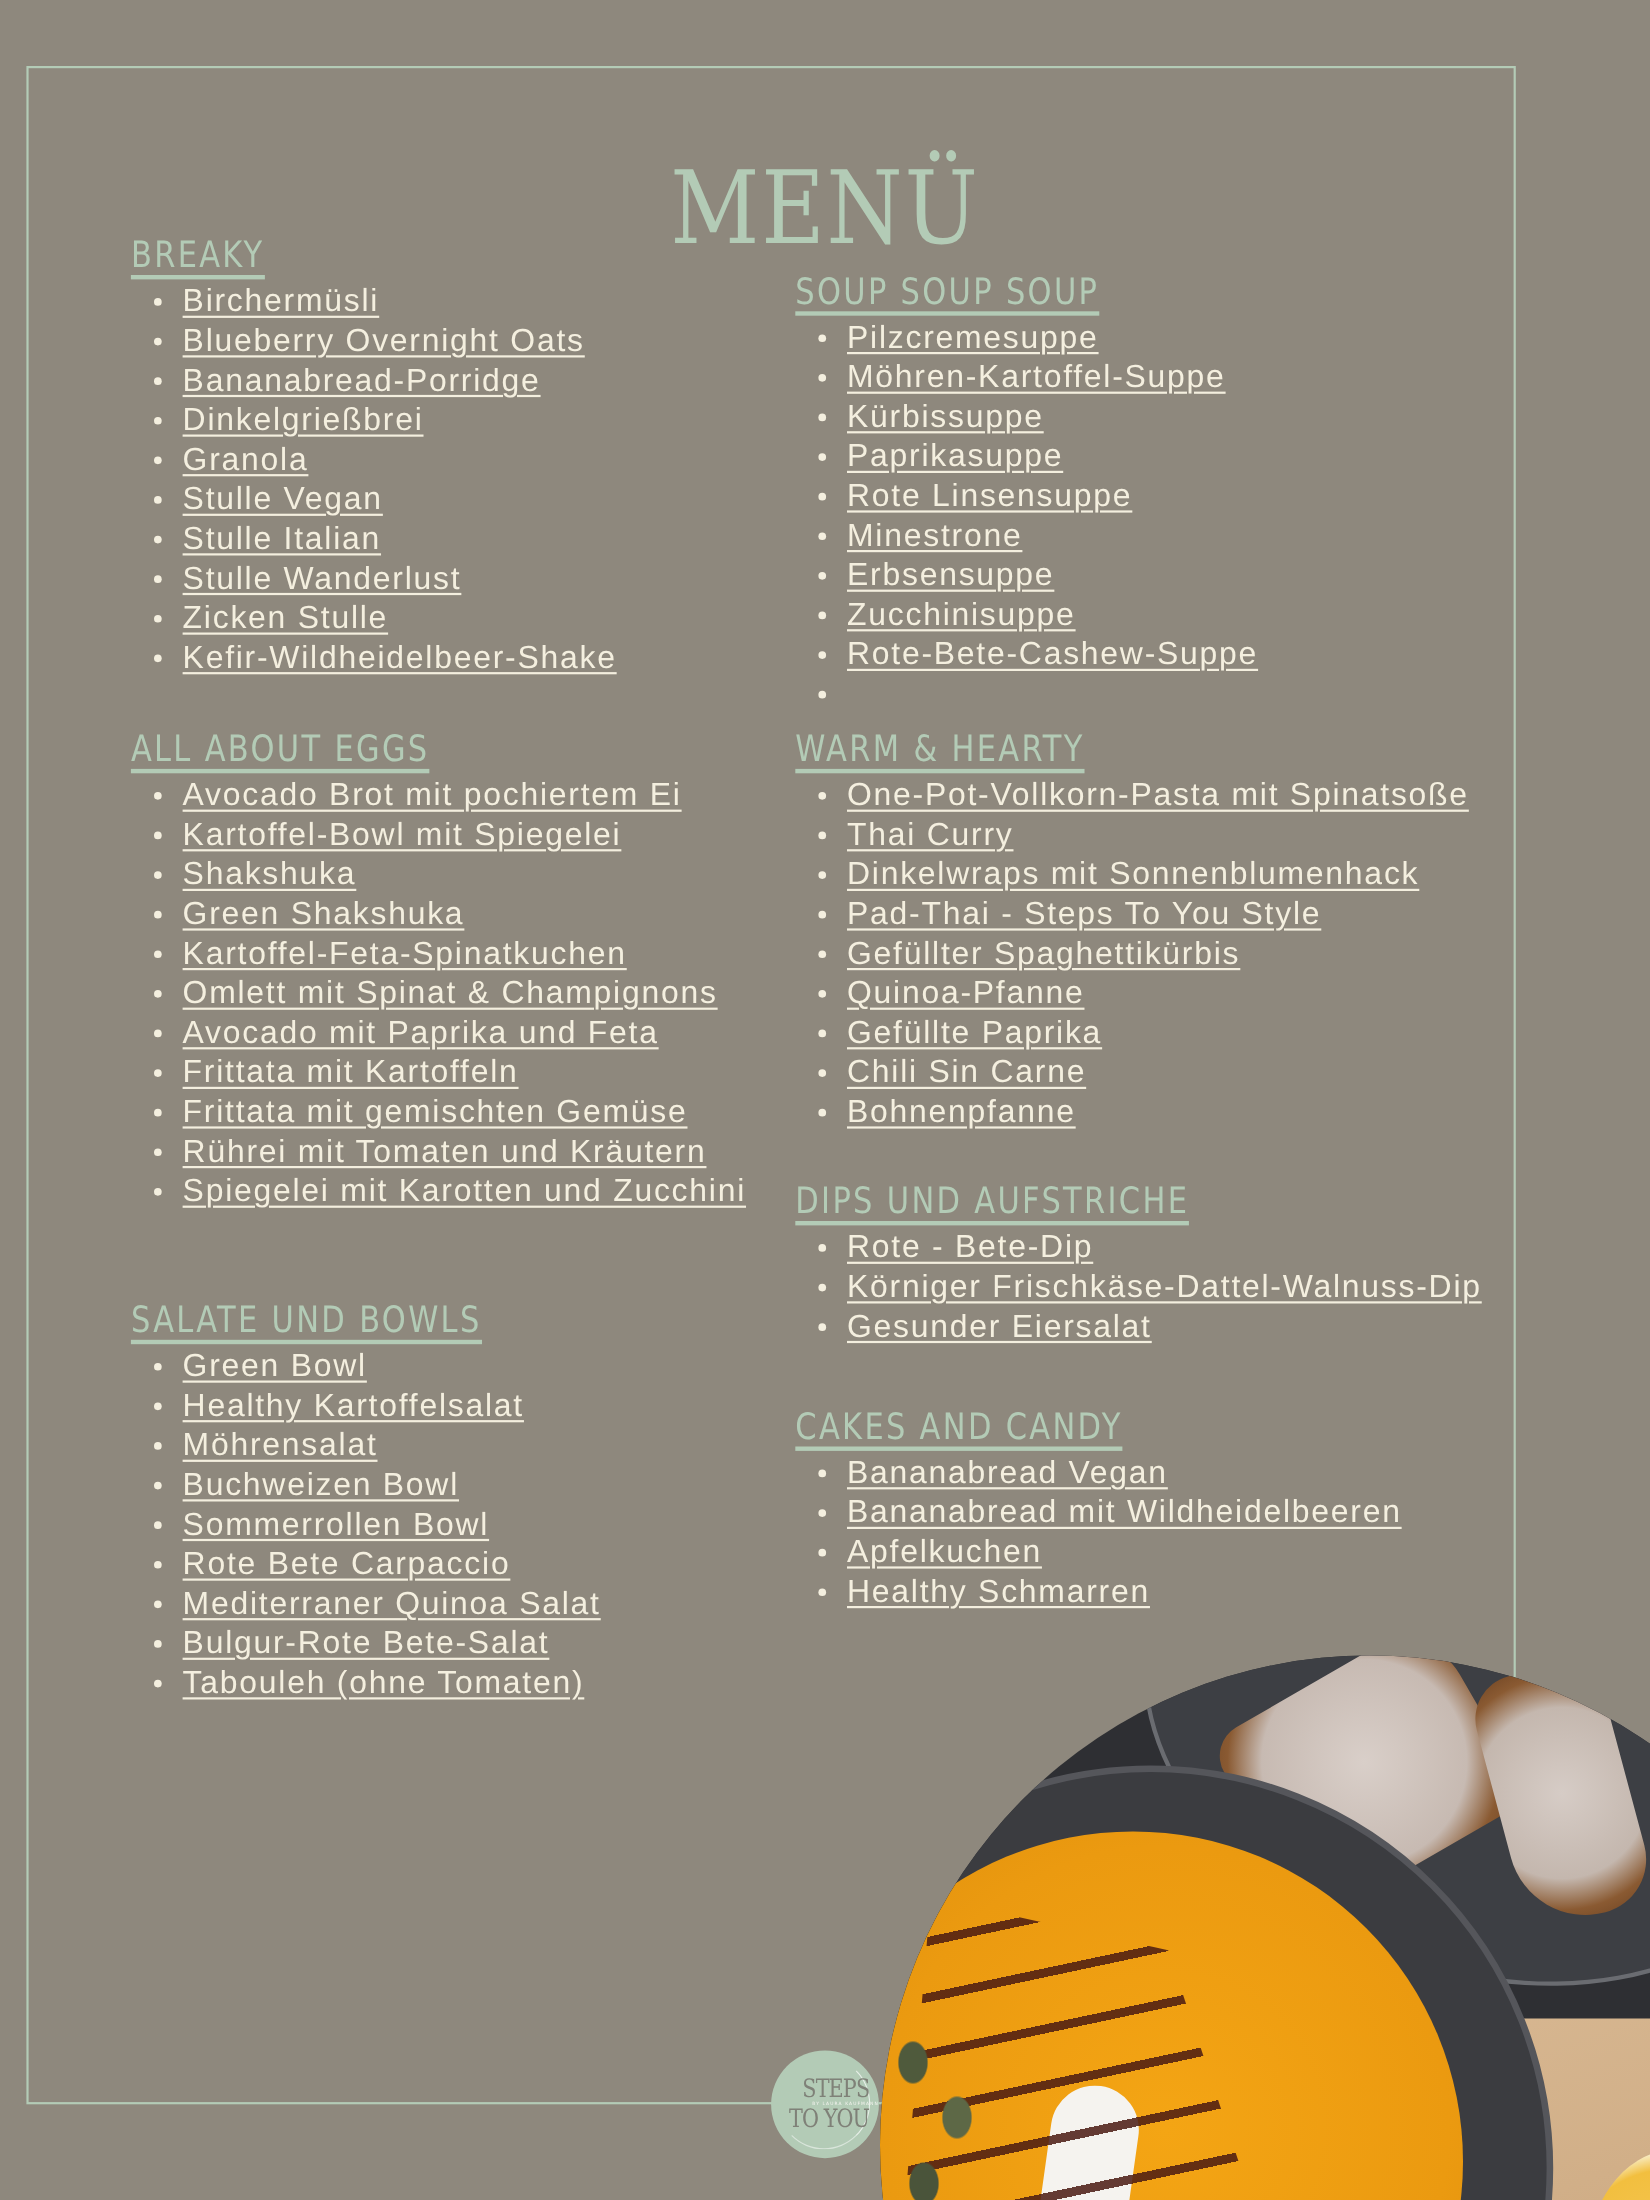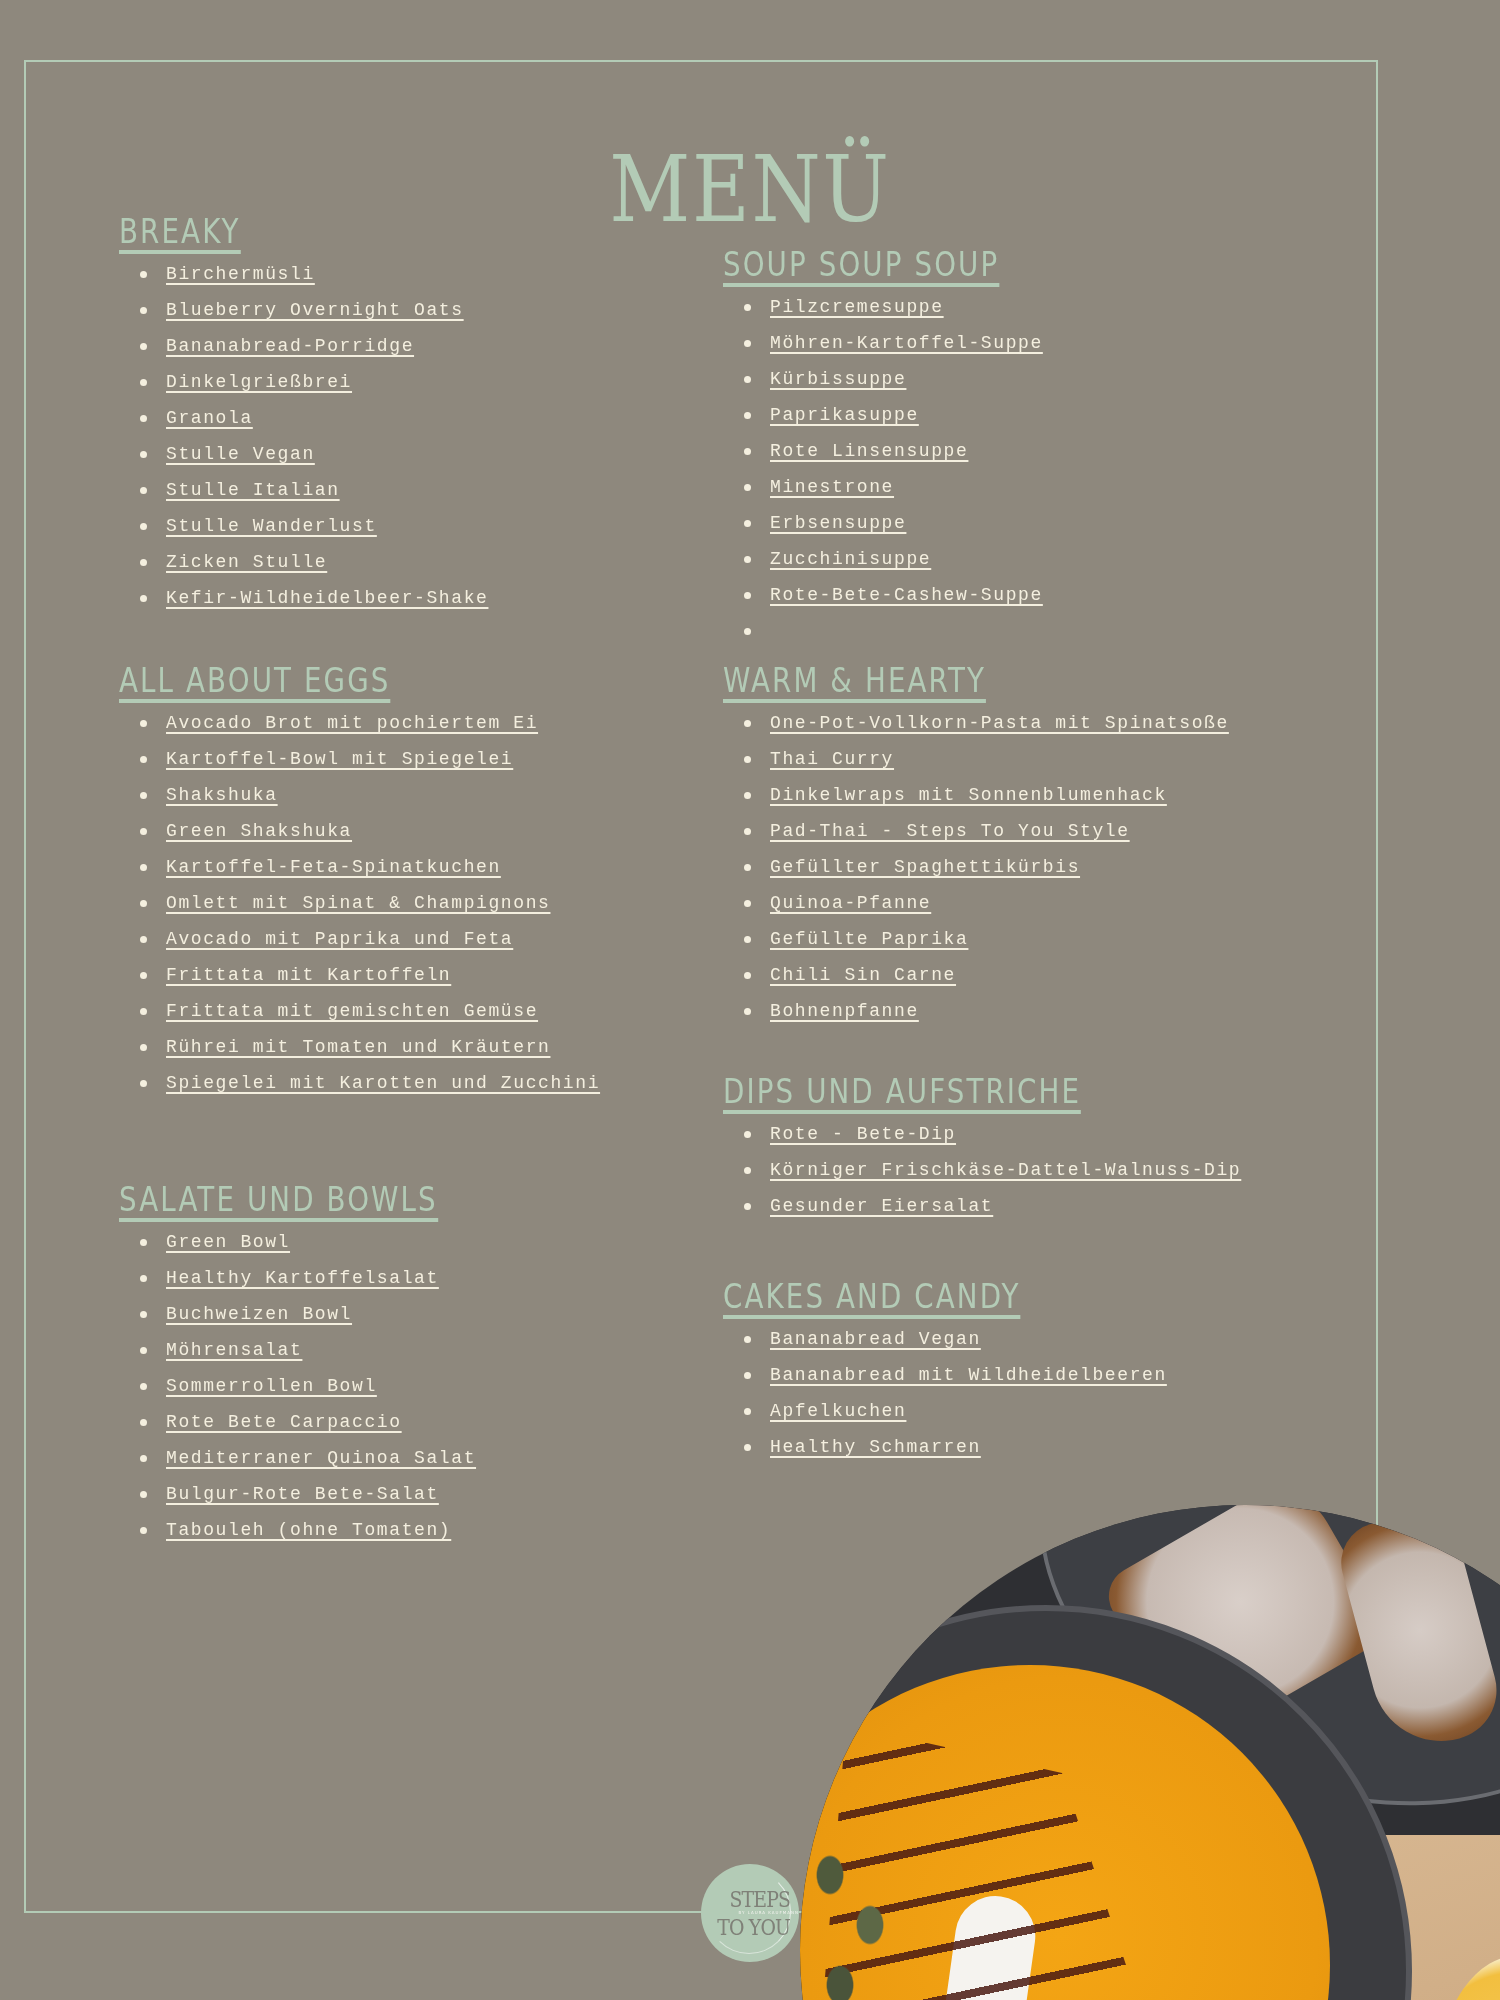--- a/index.html
+++ b/index.html
@@ -57,22 +57,22 @@
       font-weight: normal;
     }
     .items {
       list-style: none;
       margin: 2px 0 0 0;
       padding: 0;
     }
     .item {
       position: relative;
       padding-left: 47px;
-      font-family: Liberation Mono, monospace;
-      font-size: 18px;
+      font-family: Liberation Sans, sans-serif;
+      font-size: 29px;
       line-height: 36px;
       height: 36px;
       color: #f4efdf;
       letter-spacing: 1.6px;
       white-space: nowrap;
     }
     .item.two-line {
       height: 72px;
       white-space: normal;
       width: 520px;
@@ -334,22 +334,22 @@
     <li class="item"><span class="bullet"></span><span class="item-link">Körniger Frischkäse-Dattel-Walnuss-Dip</span></li>
     <li class="item"><span class="bullet"></span><span class="item-link">Gesunder Eiersalat</span></li>
   </ul>
 </div>
 
 <div class="section col-left" style="top:1182px;">
   <h2 class="section-heading">SALATE UND BOWLS</h2>
   <ul class="items">
     <li class="item"><span class="bullet"></span><span class="item-link">Green Bowl</span></li>
     <li class="item"><span class="bullet"></span><span class="item-link">Healthy Kartoffelsalat</span></li>
+    <li class="item"><span class="bullet"></span><span class="item-link">Möhrensalat</span></li>
     <li class="item"><span class="bullet"></span><span class="item-link">Buchweizen Bowl</span></li>
-    <li class="item"><span class="bullet"></span><span class="item-link">Möhrensalat</span></li>
     <li class="item"><span class="bullet"></span><span class="item-link">Sommerrollen Bowl</span></li>
     <li class="item"><span class="bullet"></span><span class="item-link">Rote Bete Carpaccio</span></li>
     <li class="item"><span class="bullet"></span><span class="item-link">Mediterraner Quinoa Salat</span></li>
     <li class="item"><span class="bullet"></span><span class="item-link">Bulgur-Rote Bete-Salat</span></li>
     <li class="item"><span class="bullet"></span><span class="item-link">Tabouleh (ohne Tomaten)</span></li>
   </ul>
 </div>
 
 <div class="section col-right" style="top:1279px;">
   <h2 class="section-heading">CAKES AND CANDY</h2>

